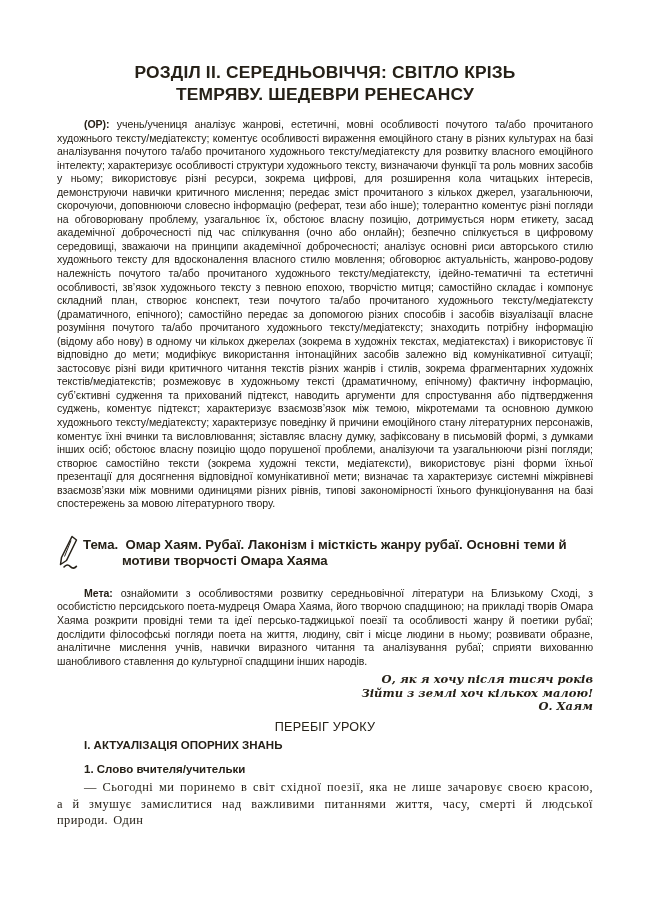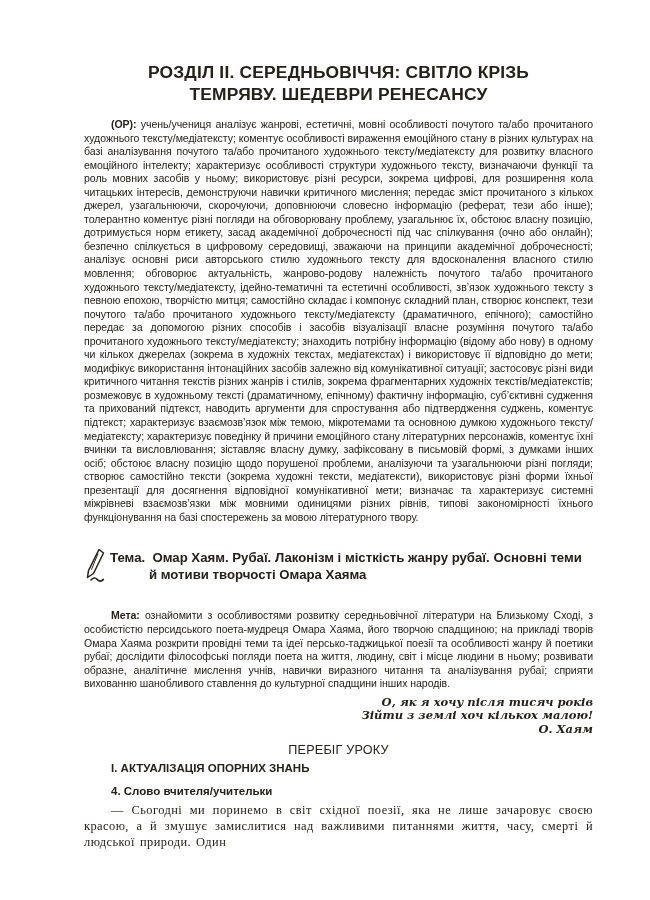--- a/index.html
+++ b/index.html
@@ -6,21 +6,21 @@
     margin: 0; padding: 0;
     width: 650px; height: 900px;
     background: #ffffff;
     font-family: "Liberation Sans", sans-serif;
     color: #262118;
   }
   .page {
     position: relative;
     box-sizing: border-box;
     width: 650px; height: 900px;
-    padding: 62px 57px 0 84px;
+    padding: 62px 57px 0 57px;
     overflow: hidden;
   }
   .chapter-title {
     text-align: center;
     font-weight: bold;
     font-size: 17.4px;
     line-height: 21.5px;
     letter-spacing: 0.2px;
     margin: 0 0 13px 0;
   }
@@ -29,21 +29,21 @@
     line-height: 13.55px;
     text-align: justify;
     text-indent: 27px;
     letter-spacing: -0.05px;
     margin: 0;
   }
   .theme {
     display: flex;
     align-items: flex-start;
     margin-top: 26px;
-    margin-bottom: 20px;
+    margin-bottom: 11px;
   }
   .theme .icon-box {
     flex: 0 0 26px;
     width: 26px;
     margin-top: -3px;
   }
   .theme-text {
     font-weight: bold;
     font-size: 13.2px;
     line-height: 16.5px;
@@ -139,18 +139,18 @@
   <div class="epigraph">
     <div>О, як я хочу після тисяч років</div>
     <div>Зійти з землі хоч кількох малою!</div>
     <div>О. Хаям</div>
   </div>
 
   <div class="lesson-heading">ПЕРЕБІГ УРОКУ</div>
 
   <div class="section-heading">І. АКТУАЛІЗАЦІЯ ОПОРНИХ ЗНАНЬ</div>
 
-  <div class="subsection-heading">4. Слово вчителя/учительки</div>
+  <div class="subsection-heading">1. Слово вчителя/учительки</div>
 
   <p class="speech-par">— Сьогодні ми поринемо в світ східної поезії, яка не лише зачаровує своєю красою, а й змушує замислитися над важливими питаннями життя, часу, смерті й людської природи. Один</p>
 
 
 </div>
 
 </body></html>

